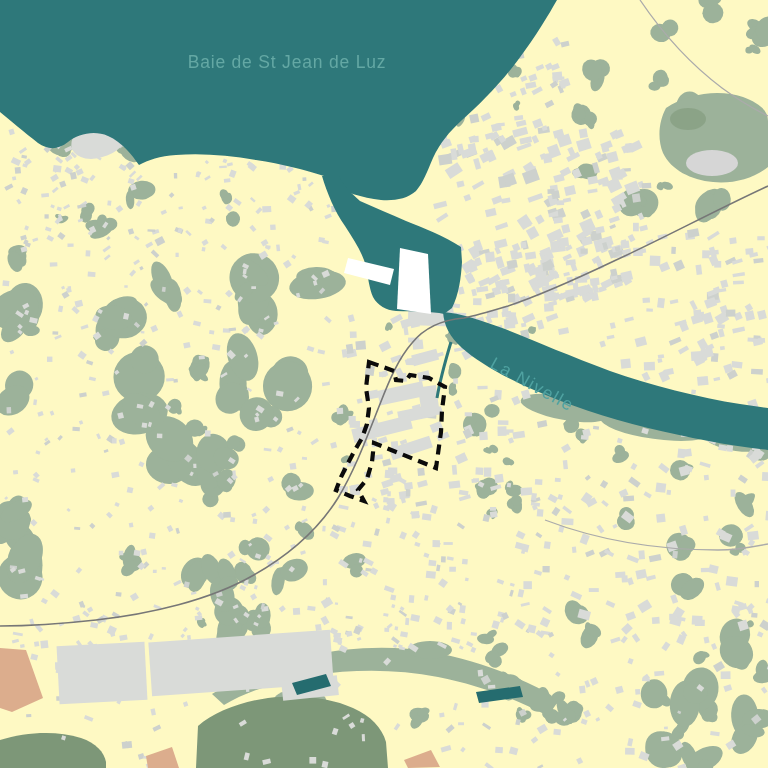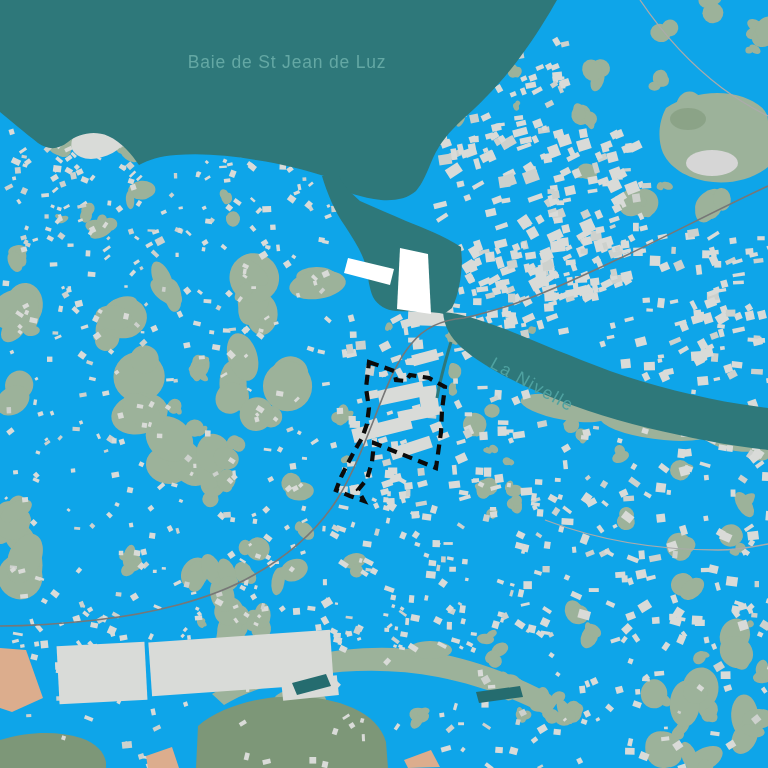--- a/index.html
+++ b/index.html
@@ -1,20 +1,20 @@
 <!DOCTYPE html>
 <html><head>
 <meta charset="utf-8">
 <style>
   html,body{margin:0;padding:0;background:#ffffff;}
   .map-frame{
     position:relative;
     width:768px;height:768px;
     overflow:hidden;
-    background:#0ea5e9;
+    background:#fef9c3;
     font-family:"Liberation Sans", sans-serif;
   }
   svg{display:block;}
   text{font-family:"Liberation Sans", sans-serif;}
   .bay-label{font-size:17.5px;letter-spacing:.8px;}
   .river-label{font-size:17.5px;letter-spacing:1.6px;}
 </style>
 </head>
 <body>
 

